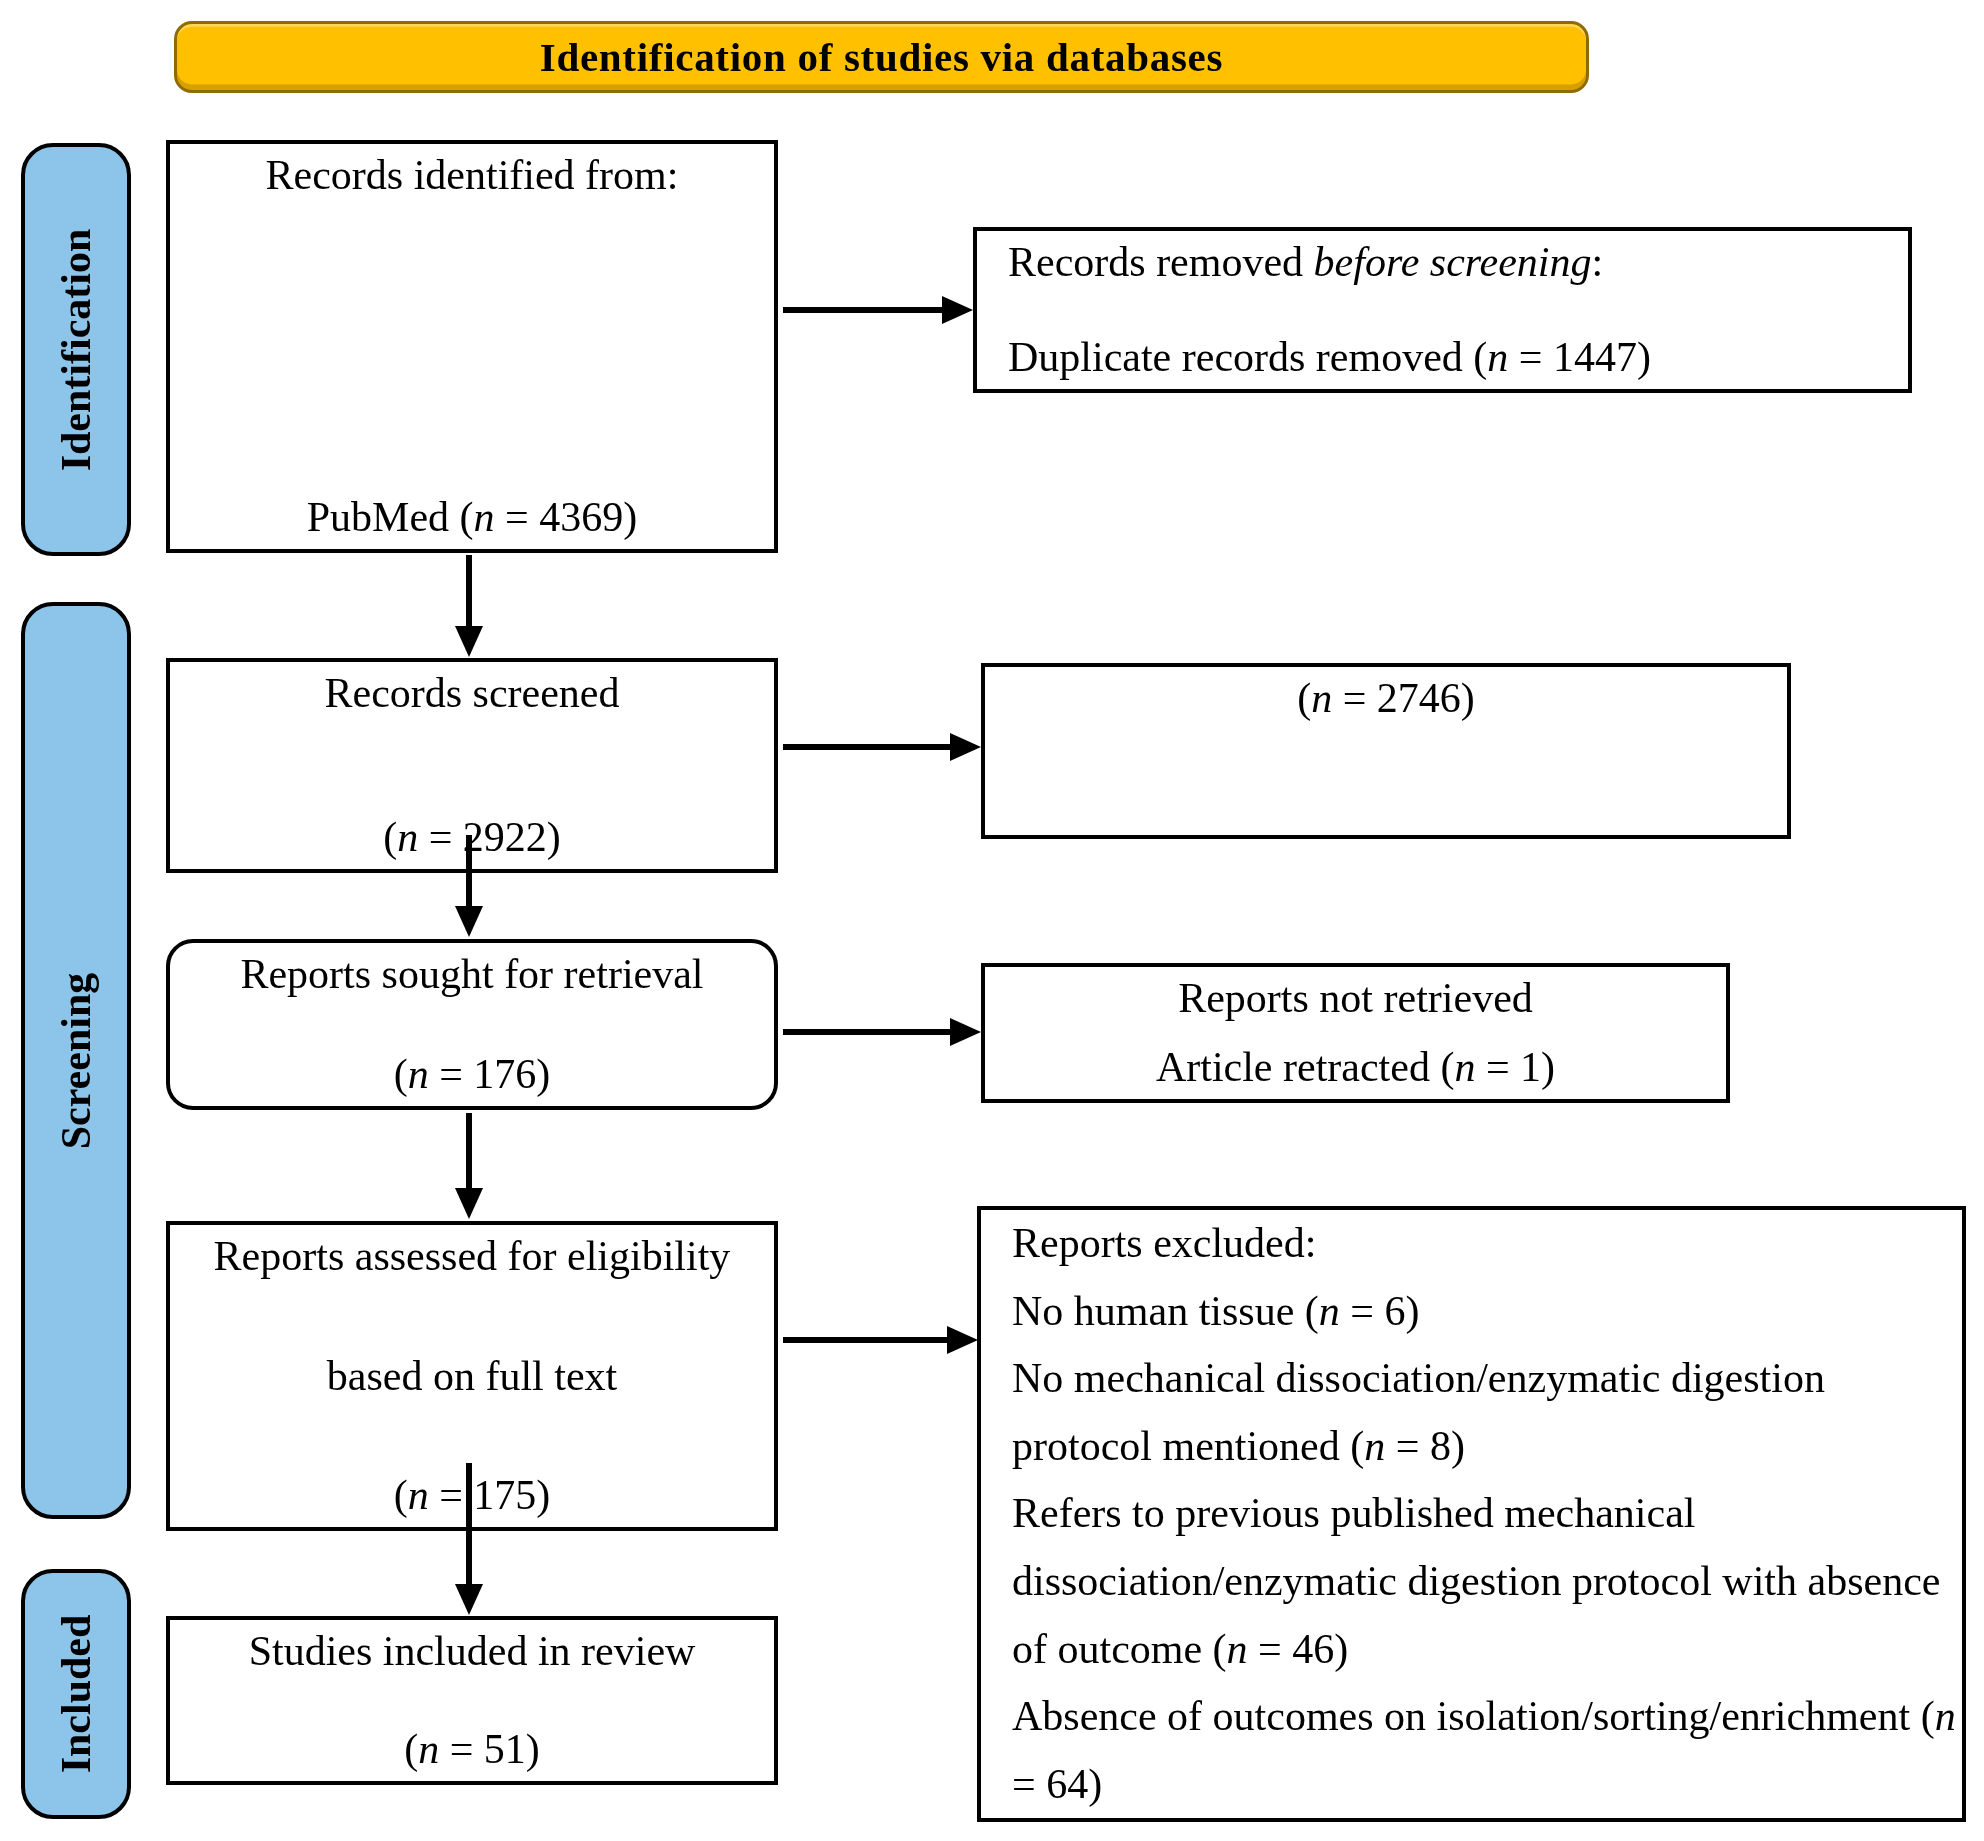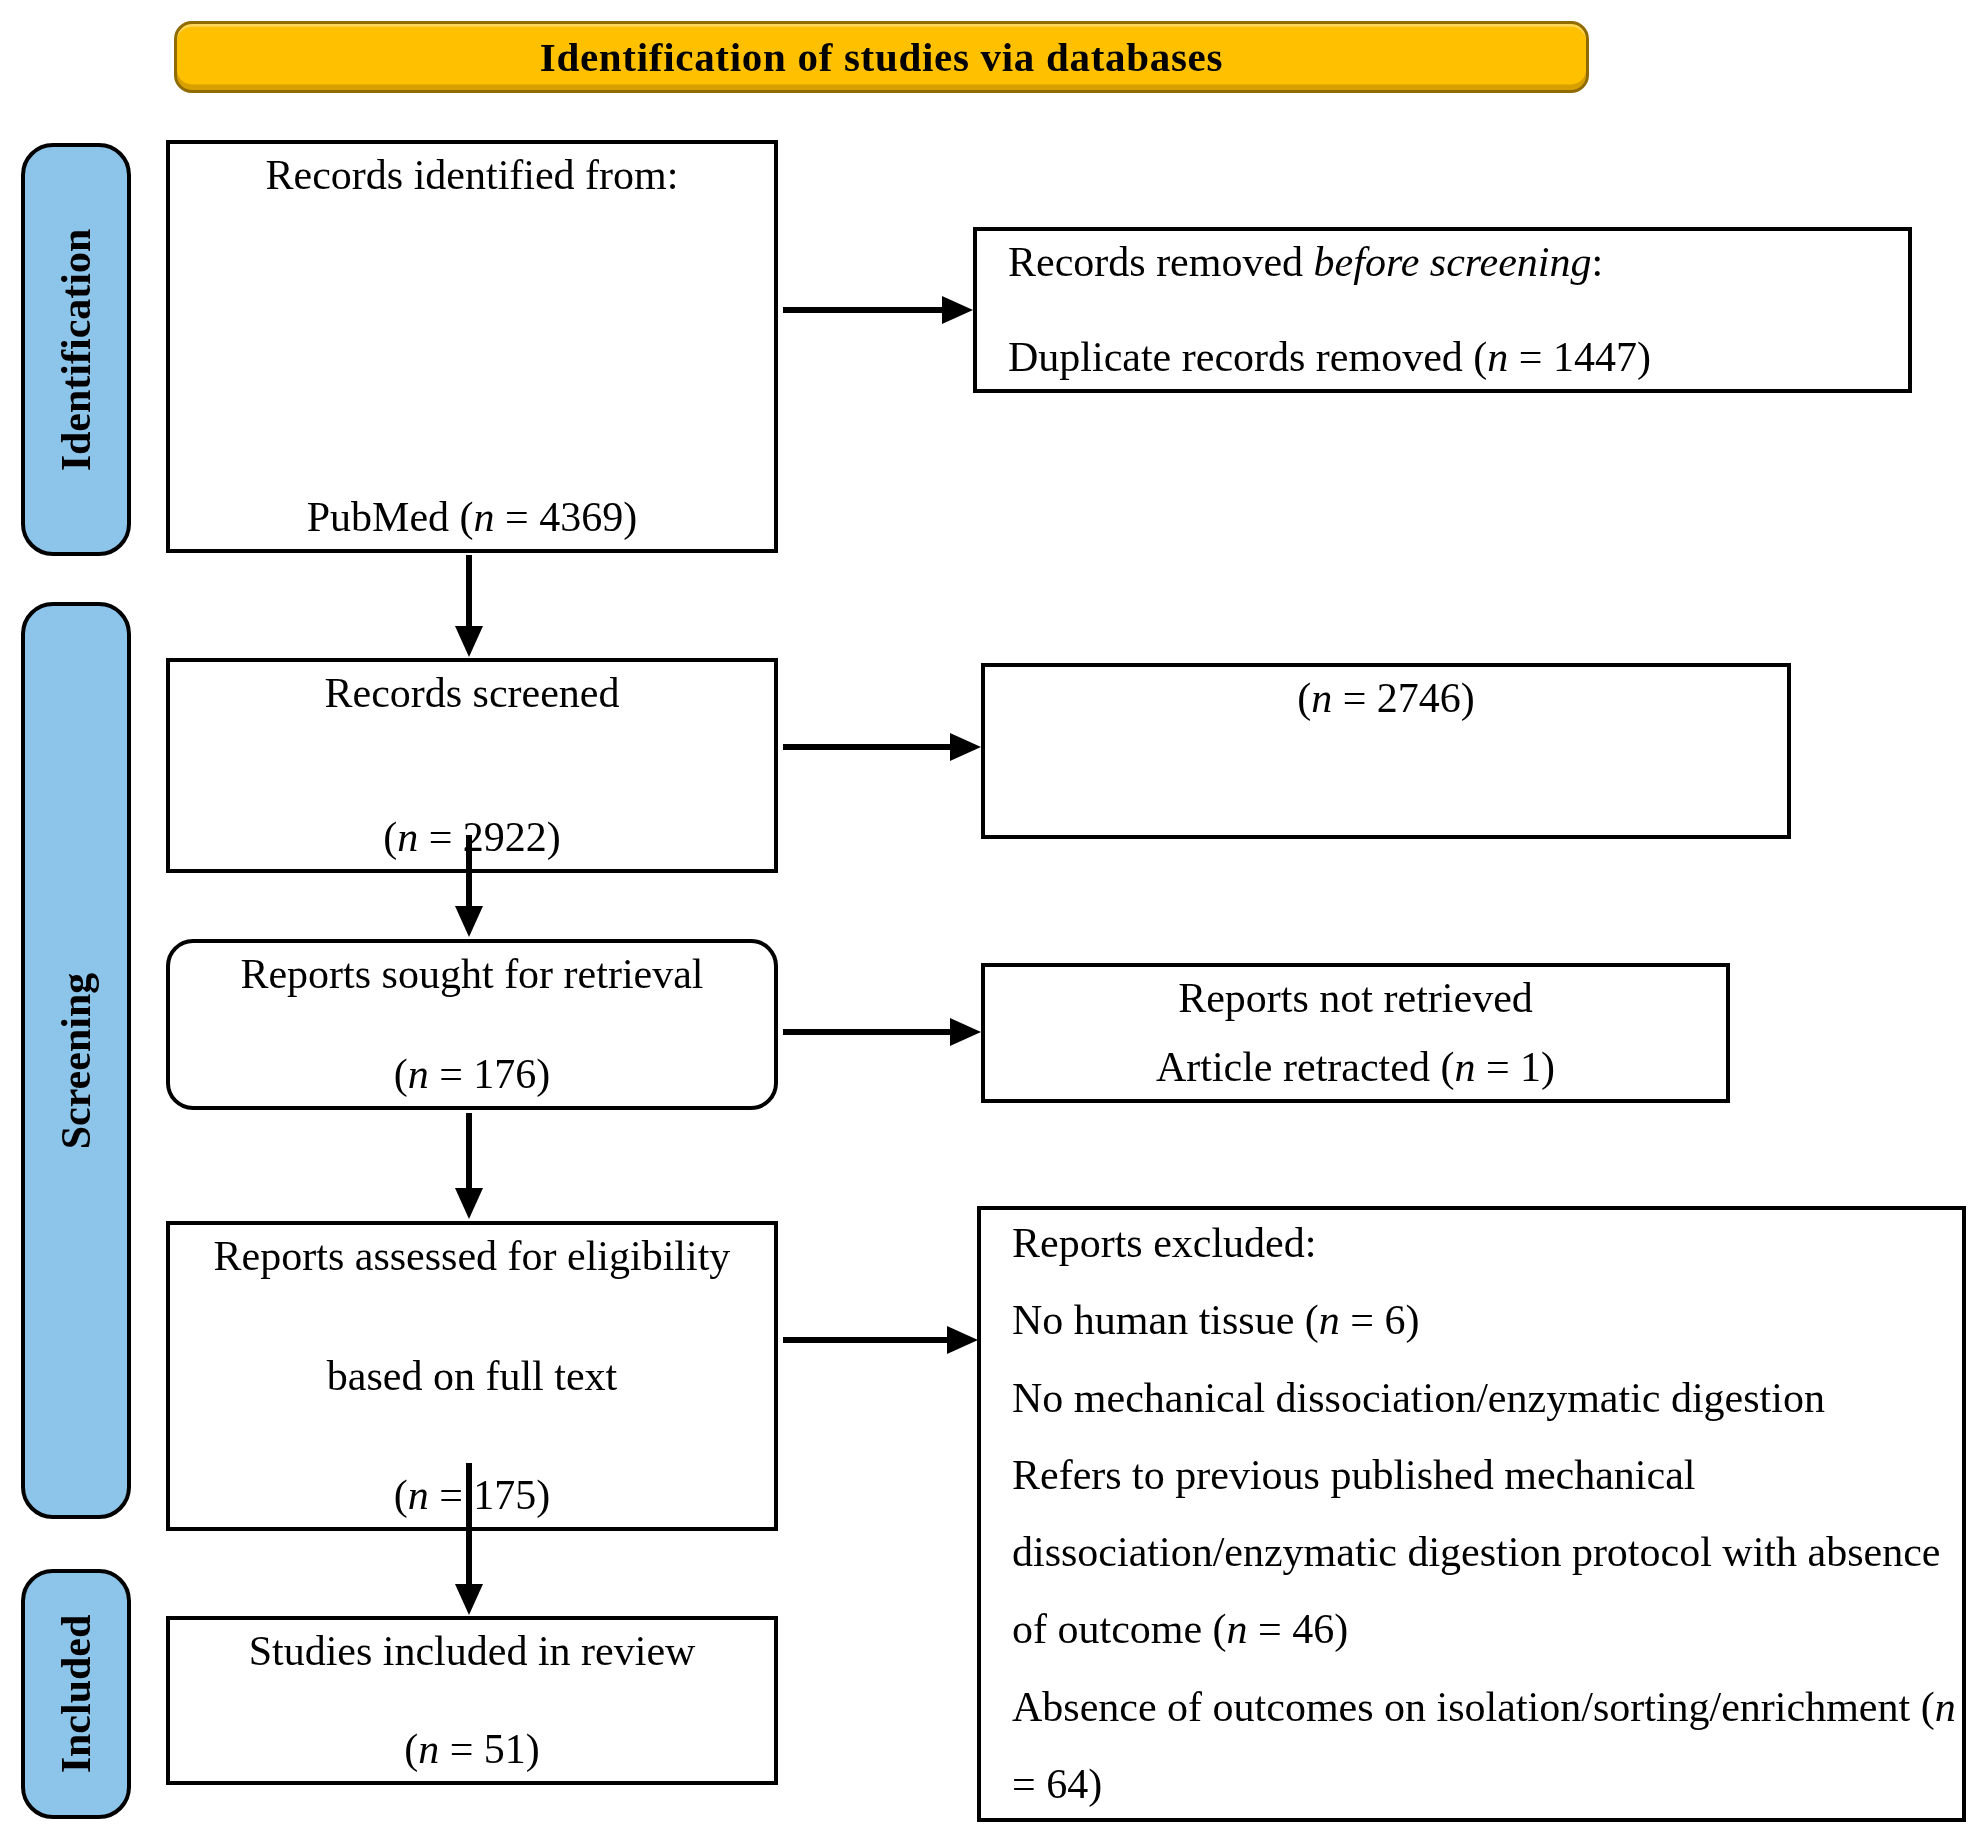--- a/index.html
+++ b/index.html
@@ -125,20 +125,21 @@
     <div class="tline"><span>(</span><span class="it">n</span><span> = 2746)</span></div>
   </div>
 <div class="box center" id="box-r3">
     <div class="tline"><span>Reports not retrieved</span></div>
     <div class="tline"><span>Article retracted (</span><span class="it">n</span><span> = 1)</span></div>
   </div>
 <div class="box left" id="box-r4">
     <div class="tline"><span>Reports excluded:</span></div>
     <div class="tline"><span>No human tissue (</span><span class="it">n</span><span> = 6)</span></div>
     <div class="tline"><span>No mechanical dissociation/enzymatic digestion</span></div>
+    <div class="tline"><span>protocol mentioned (</span><span class="it">n</span><span> = 8)</span></div>
     <div class="tline"><span>Refers to previous published mechanical</span></div>
     <div class="tline"><span>dissociation/enzymatic digestion protocol with absence</span></div>
     <div class="tline"><span>of outcome (</span><span class="it">n</span><span> = 46)</span></div>
     <div class="tline"><span>Absence of outcomes on isolation/sorting/enrichment (</span><span class="it">n</span></div>
     <div class="tline"><span>= 64)</span></div>
   </div>
 
 <div class="arrow-h" id="arr-h1"></div>
 <div class="arrow-h" id="arr-h2"></div>
 <div class="arrow-h" id="arr-h3"></div>

